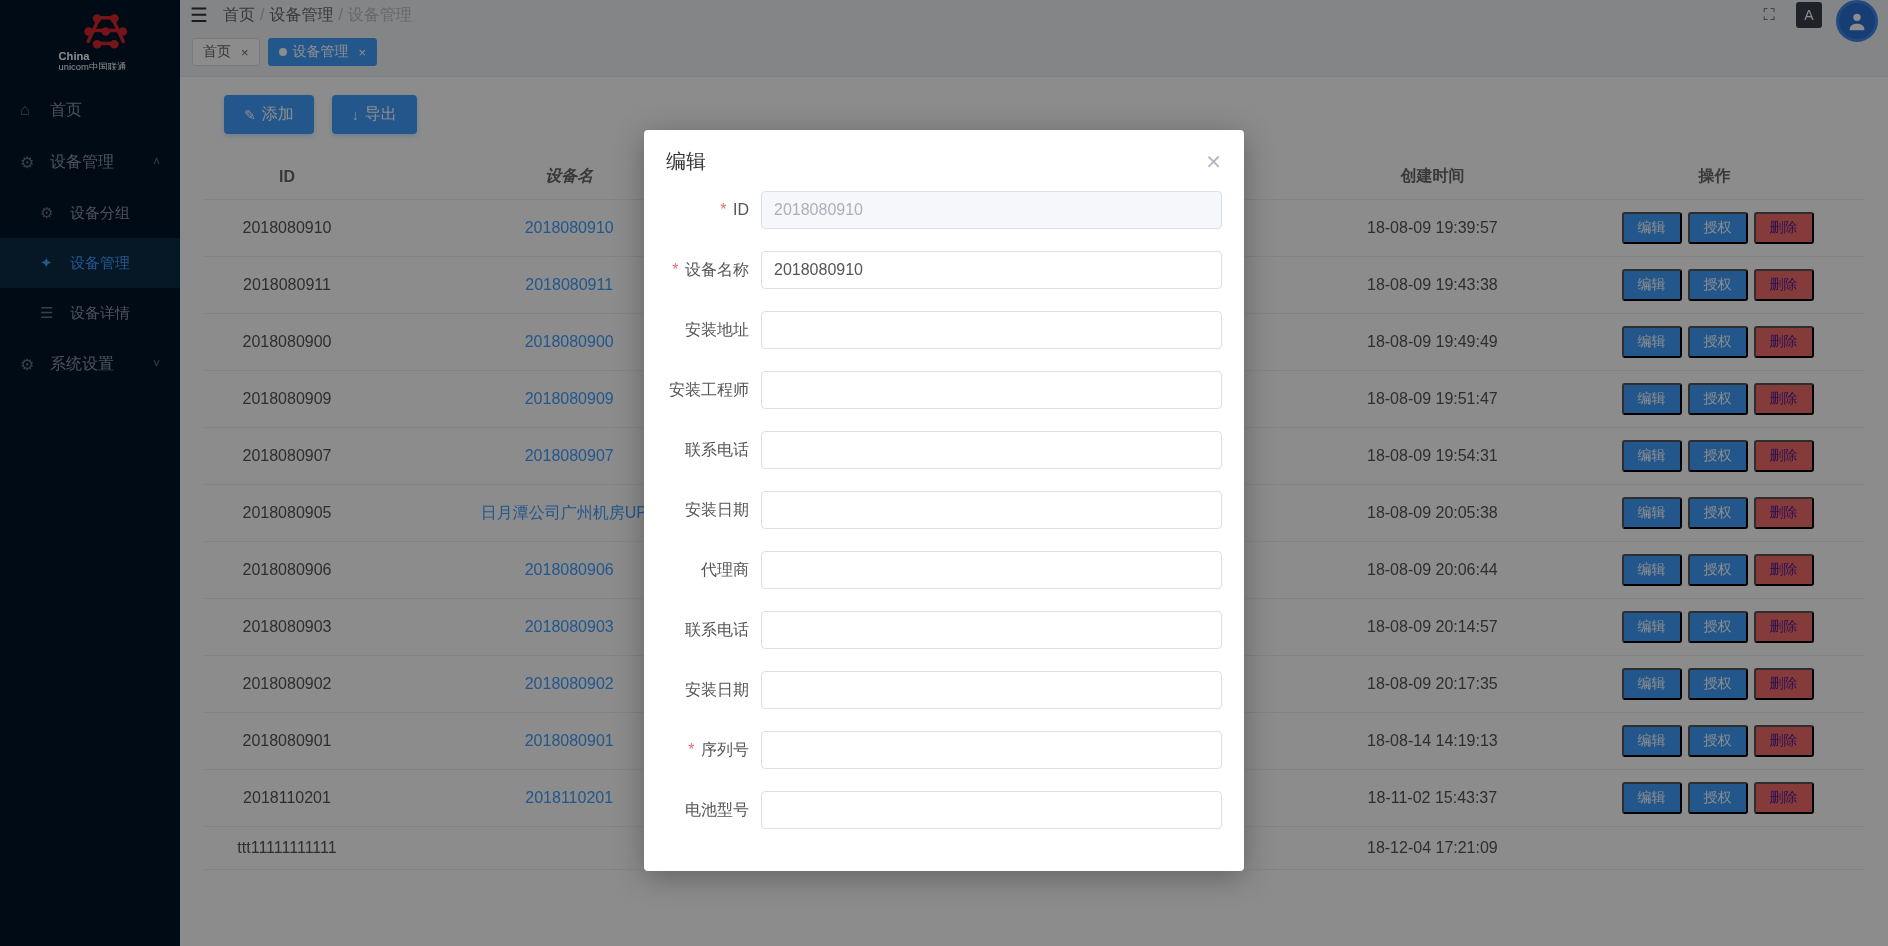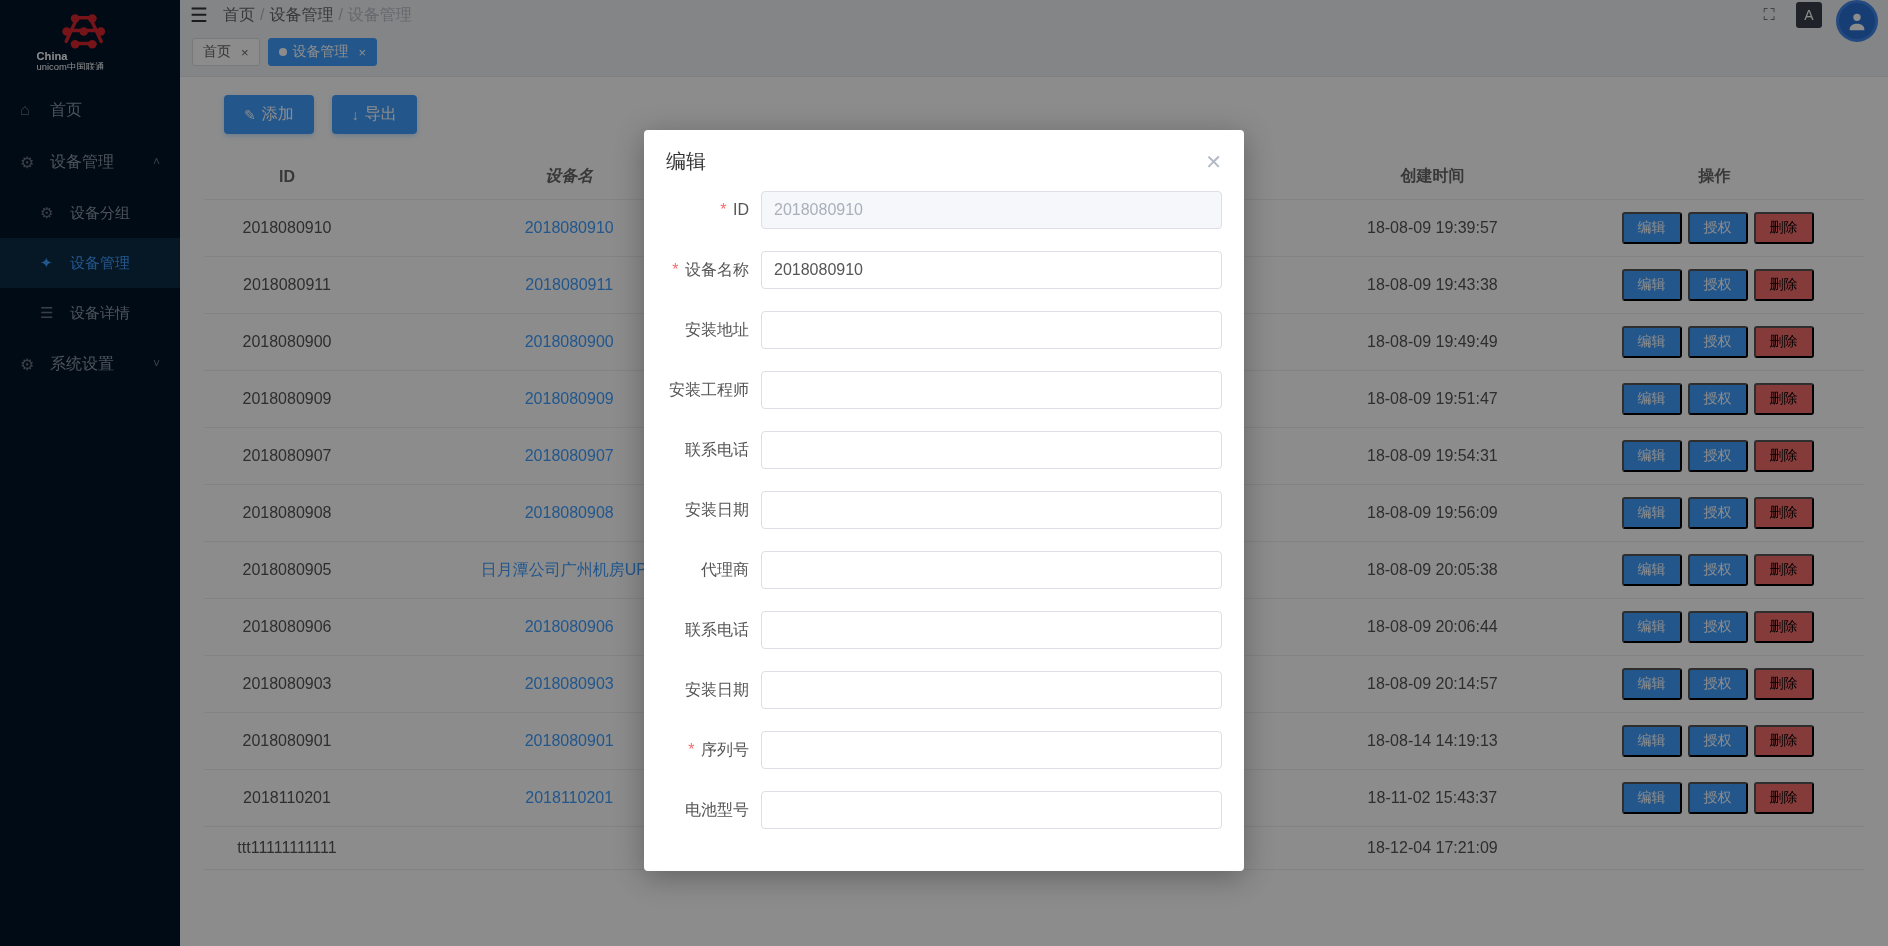--- a/index.html
+++ b/index.html
@@ -1,19 +1,19 @@
 <!DOCTYPE html>
 <html><head>
 <meta charset="utf-8">
 <style>
   *{box-sizing:border-box;margin:0;padding:0;font-family:"Microsoft YaHei",Arial,sans-serif;}
   body{background:#f0f2f5;overflow:hidden;width:1888px;height:946px;position:relative;}
   
   .sidebar{position:absolute;left:0;top:0;width:180px;height:100%;background:#001529;color:#b0b7c3;}
-  .logo{padding:10px 23px;text-align:left;}
+  .logo{padding:10px 5px;text-align:right;}
   .logo svg{width:130px;height:60px;}
   .menu-item{display:flex;align-items:center;padding:0 20px;height:52px;font-size:16px;cursor:pointer;color:#8e96a6;}
   .menu-item .mi-icon{width:16px;display:inline-block;margin-right:14px;color:#6b7280;}
   .menu-item.active{background:#0b2a45;color:#409eff;}
   .menu-item.active .mi-icon{color:#409eff;}
   .menu-item.sub{padding-left:40px;height:50px;font-size:15px;}
   .chev{margin-left:auto;font-size:12px;color:#6b7280;}
   
   .topbar{position:absolute;left:180px;top:0;right:0;height:30px;display:flex;align-items:center;padding:0 10px;color:#666;font-size:16px;}
   .menu-toggle{font-size:20px;margin-right:15px;color:#333;cursor:pointer;}
@@ -28,21 +28,21 @@
   .tab{border:1px solid #d9dde3;background:#fff;border-radius:3px;padding:4px 10px;font-size:14px;color:#666;display:flex;align-items:center;gap:6px;cursor:pointer;}
   .tab.active{background:#409eff;border-color:#409eff;color:#fff;}
   .dot{width:8px;height:8px;border-radius:50%;background:#fff;display:inline-block;}
   .tab .close{margin-left:4px;font-size:13px;}
   
   .content{position:absolute;left:180px;top:76px;right:0;bottom:0;background:#fff;border-top:1px solid #e6e9ef;padding:18px 24px;overflow:hidden;}
   .btn{display:inline-flex;align-items:center;justify-content:center;padding:9px 20px;border-radius:4px;font-size:16px;cursor:pointer;border:none;color:#fff;box-shadow:0 2px 5px rgba(64,158,255,.3);}
   .btn-primary{background:#409eff;}
   .btn-sm{font-size:14px;padding:5px 14px;border-radius:3px;box-shadow:none;}
   .btn-sm.primary{background:#409eff;color:#fff;}
-  .btn-sm.danger{background:#f56c6c;color:#000000;}
+  .btn-sm.danger{background:#f56c6c;color:#4c1d95;}
   .btn .pre-icon{margin-right:6px;font-size:14px;}
   .toolbar{display:flex;gap:18px;margin-bottom:20px;padding-left:20px;}
   table{width:100%;border-collapse:collapse;font-size:16px;color:#555;}
   thead th{font-weight:600;color:#666;padding:12px 8px;text-align:center;border-bottom:1px solid #ebeef5;}
   tbody td{padding:12px 8px;text-align:center;border-bottom:1px solid #ebeef5;}
   tbody td .link{color:#409eff;cursor:pointer;}
   tbody td.ops{white-space:nowrap;}
   tbody td.ops .btn-sm{margin-left:6px;}
   
   .overlay{position:absolute;inset:0;background:rgba(0,0,0,.45);z-index:10;}
@@ -196,28 +196,20 @@
         </tr>
         <tr>
           <td>2018080907</td>
           <td><span class="link">2018080907</span></td>
           <td></td>
           <td></td>
           <td>18-08-09 19:54:31</td>
           <td class="ops"><button class="btn-sm primary">编辑</button><button class="btn-sm primary">授权</button><button class="btn-sm danger">删除</button></td>
         </tr>
         <tr>
-          <td>2018080908</td>
-          <td><span class="link">2018080908</span></td>
-          <td></td>
-          <td></td>
-          <td>18-08-09 19:56:09</td>
-          <td class="ops"><button class="btn-sm primary">编辑</button><button class="btn-sm primary">授权</button><button class="btn-sm danger">删除</button></td>
-        </tr>
-        <tr>
           <td>2018080905</td>
           <td><span class="link">日月潭公司广州机房UPS</span></td>
           <td>RYTON-1KL</td>
           <td>18-10-24 17:33:43</td>
           <td>18-08-09 20:05:38</td>
           <td class="ops"><button class="btn-sm primary">编辑</button><button class="btn-sm primary">授权</button><button class="btn-sm danger">删除</button></td>
         </tr>
         <tr>
           <td>2018080906</td>
           <td><span class="link">2018080906</span></td>
@@ -228,20 +220,28 @@
         </tr>
         <tr>
           <td>2018080903</td>
           <td><span class="link">2018080903</span></td>
           <td></td>
           <td></td>
           <td>18-08-09 20:14:57</td>
           <td class="ops"><button class="btn-sm primary">编辑</button><button class="btn-sm primary">授权</button><button class="btn-sm danger">删除</button></td>
         </tr>
         <tr>
+          <td>2018080902</td>
+          <td><span class="link">2018080902</span></td>
+          <td></td>
+          <td></td>
+          <td>18-08-09 20:17:35</td>
+          <td class="ops"><button class="btn-sm primary">编辑</button><button class="btn-sm primary">授权</button><button class="btn-sm danger">删除</button></td>
+        </tr>
+        <tr>
           <td>2018080901</td>
           <td><span class="link">2018080901</span></td>
           <td></td>
           <td></td>
           <td>18-08-14 14:19:13</td>
           <td class="ops"><button class="btn-sm primary">编辑</button><button class="btn-sm primary">授权</button><button class="btn-sm danger">删除</button></td>
         </tr>
         <tr>
           <td>2018110201</td>
           <td><span class="link">2018110201</span></td>

